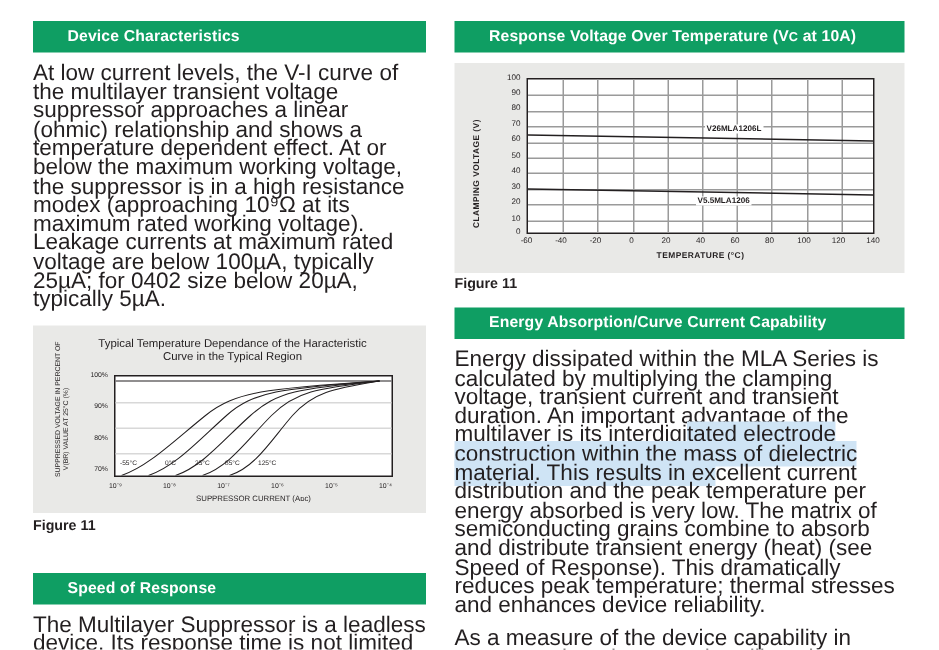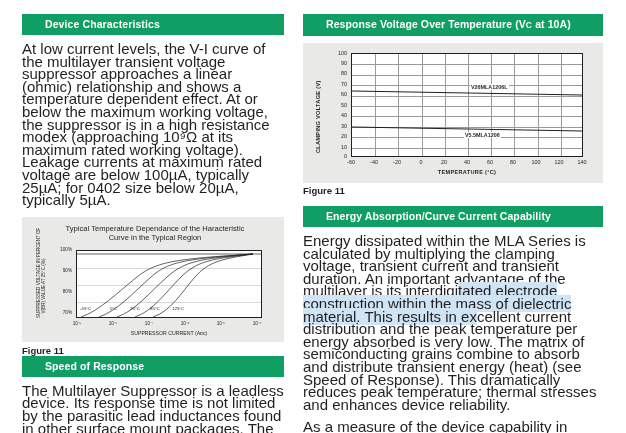--- a/index.html
+++ b/index.html
@@ -274,21 +274,21 @@
         <div class="xtick10" style="left:141px; top:74px;">10⁻⁶</div>
         <div class="xtick10" style="left:177px; top:74px;">10⁻⁵</div>
         <div class="xtick10" style="left:213px; top:74px;">10⁻⁴</div>
 
         <div class="xlabel10">SUPPRESSOR CURRENT (Aᴅᴄ)</div>
       </div>
     </div>
 
     <div class="fig-label">Figure 11</div>
 
-    <div class="sec-head" style="margin-top:0;">
+    <div class="sec-head" style="margin-top:26px;">
       <span>Speed of Response</span>
     </div>
 
     <div class="body-text">
       <p>The Multilayer Suppressor is a leadless device. Its response time is not limited by the parasitic lead inductances found in other surface mount packages. The response time of the ZₙO dielectric material is less than 1ns and the MLA can clamp very fast dV/dT events such as ESD. Additionally, in “real world” applications, the associated circuit wiring is often the greatest factor effecting speed of response. Therefore, transient suppressor placement within a circuit can be considered</p>
     </div>
   </div>
 
   <div class="col-right">
 

